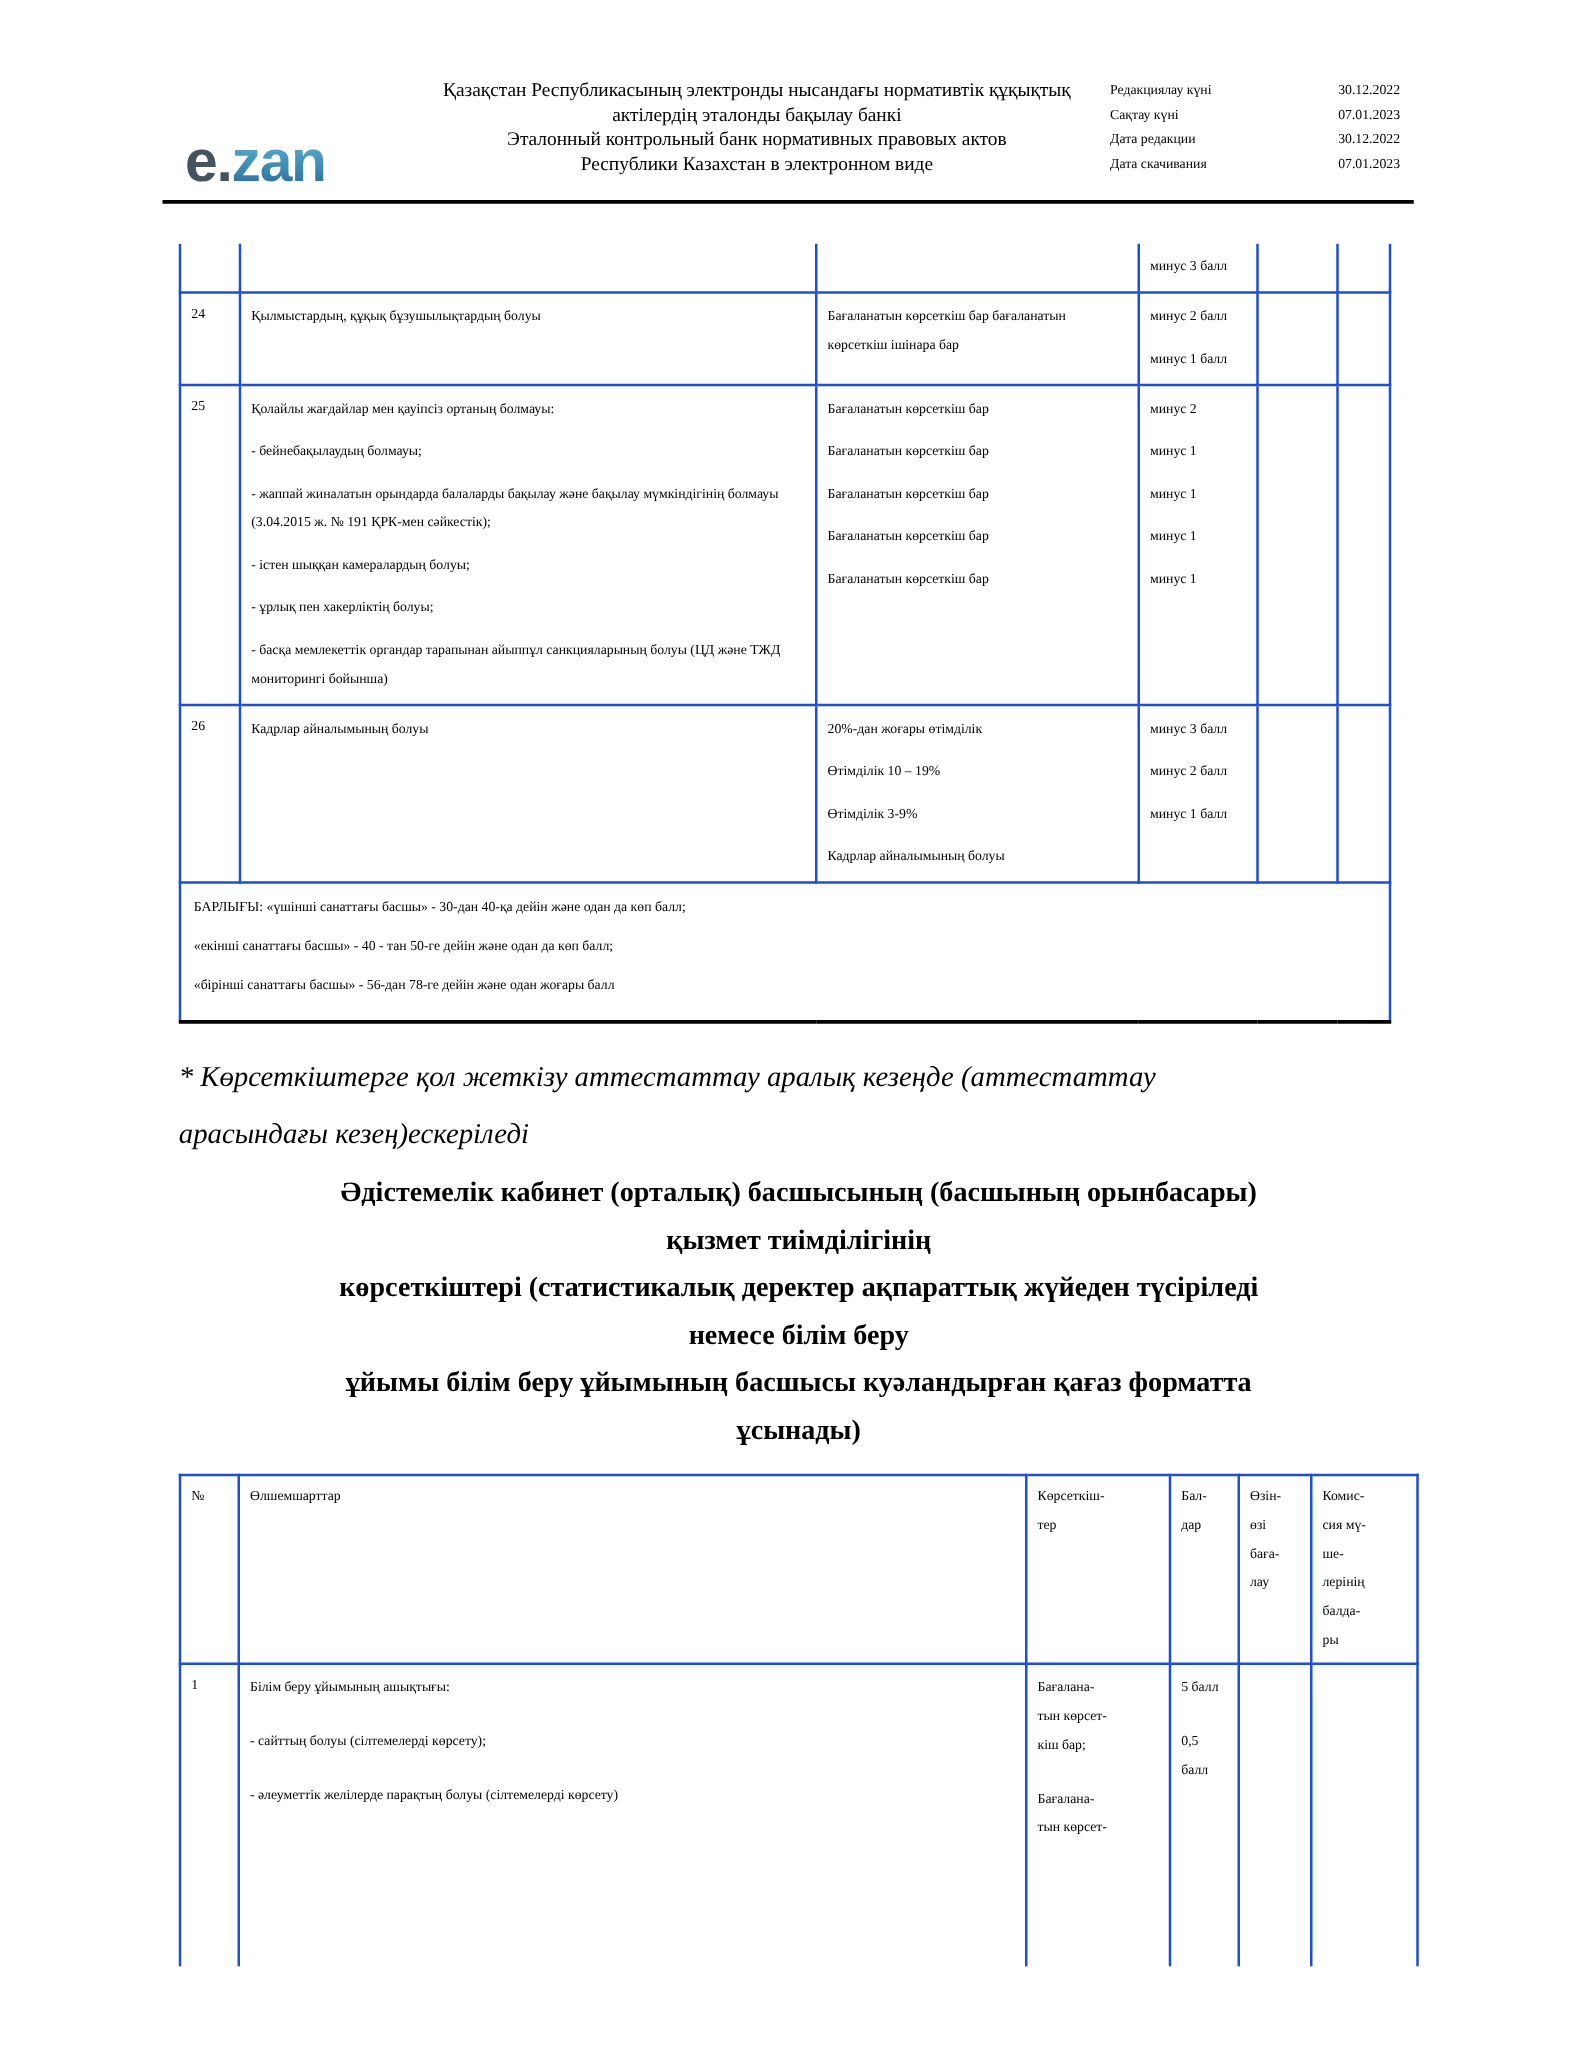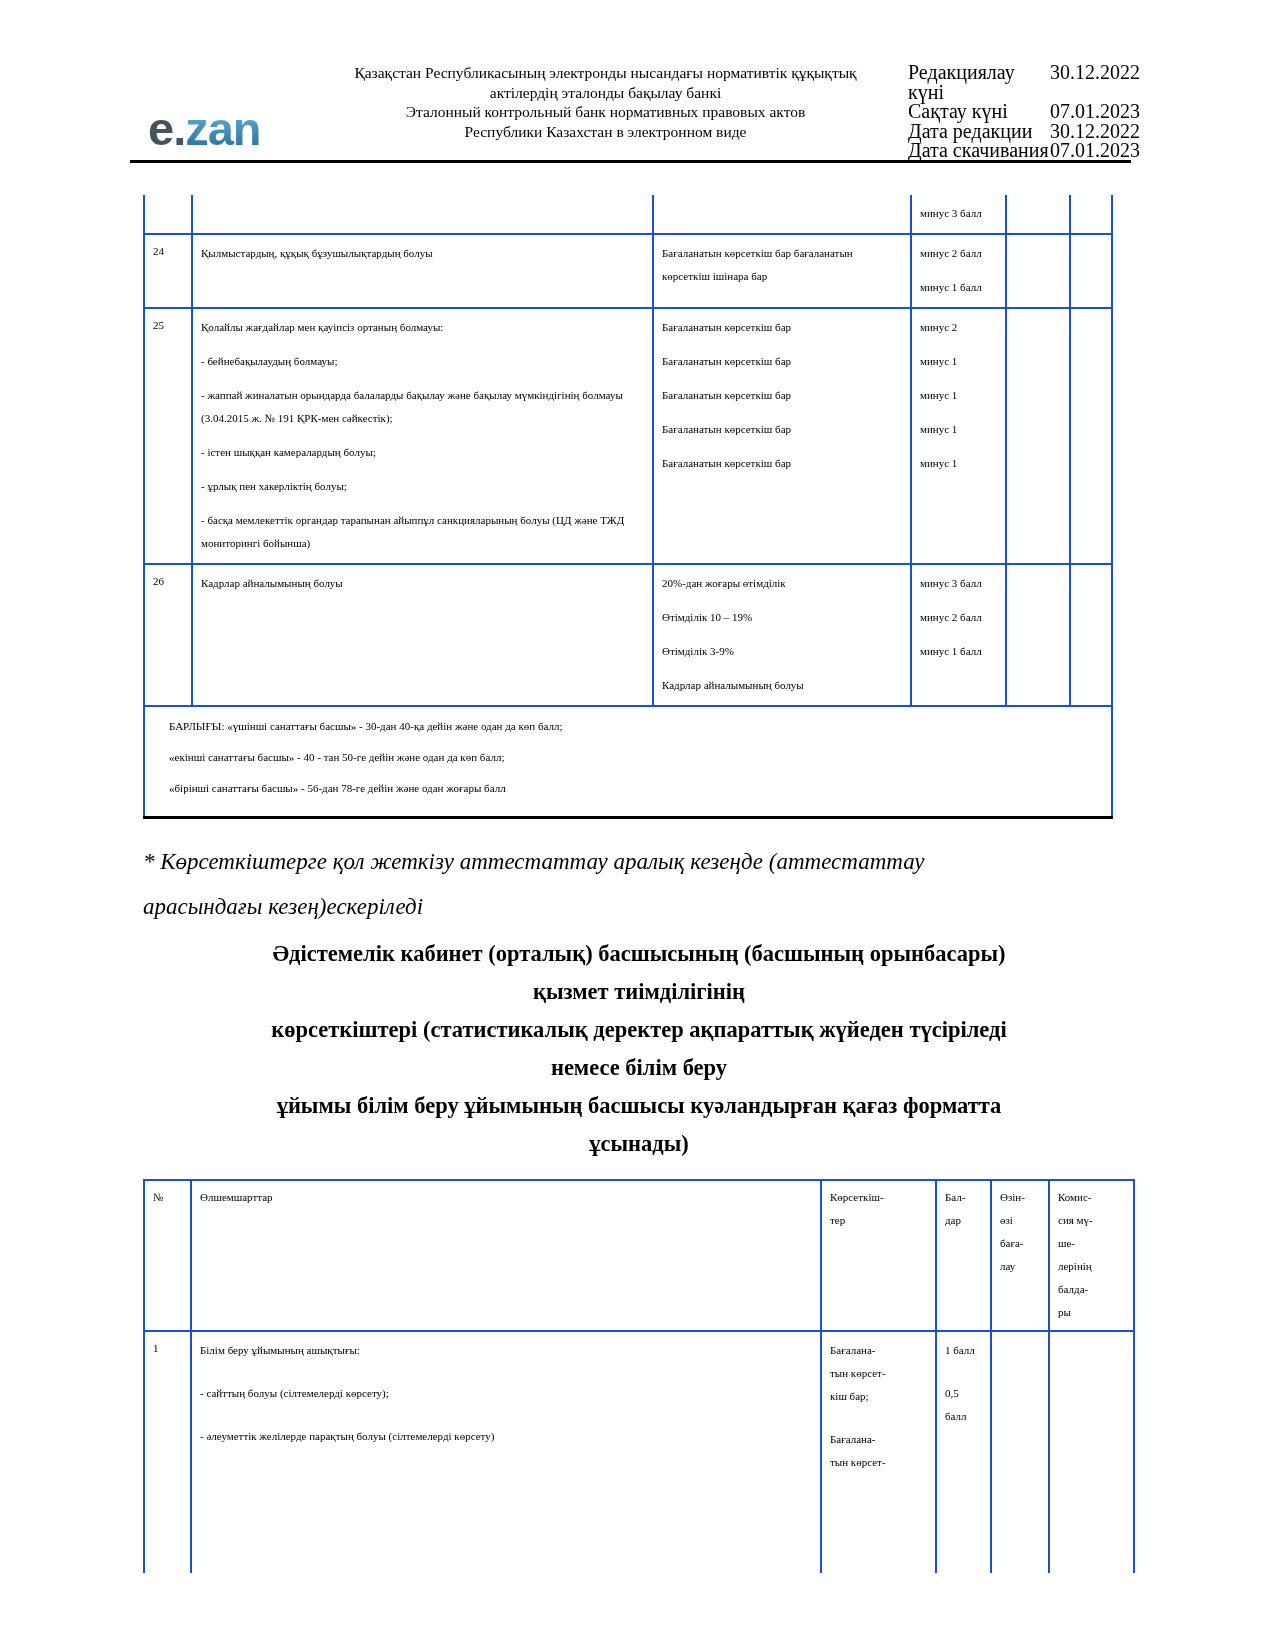--- a/index.html
+++ b/index.html
@@ -9,36 +9,36 @@
   
   .logo{position:absolute;top:68px;left:148px;font-family:"Liberation Sans","DejaVu Sans",sans-serif;
         font-weight:bold;font-size:47px;letter-spacing:-1px;line-height:1;margin-top:37px;}
   .logo-e{color:#44535c;}
   .logo-zan{color:#3a87b5;}
   @supports (-webkit-background-clip:text){
     .logo-zan{background:linear-gradient(180deg,#63b9db 8%,#2a6d99 92%);
               -webkit-background-clip:text;-webkit-text-fill-color:transparent;}
   }
   .org{position:absolute;top:63px;left:318px;width:575px;font-size:15.5px;line-height:19.5px;text-align:center;}
-  .meta{position:absolute;top:63px;left:908px;width:232px;font-size:20px;line-height:19.5px;}
+  .meta{position:absolute;top:63px;left:888px;width:232px;font-size:11px;line-height:19.5px;}
   .meta-row{display:flex;justify-content:space-between;}
   .rule{position:absolute;top:160px;left:130px;width:1001px;height:3px;background:#000;}
 
   
   .content{position:absolute;top:195px;left:143px;width:992px;}
 
   table{border-collapse:collapse;table-layout:fixed;font-size:11px;line-height:23px;}
   td,th{vertical-align:top;text-align:left;font-weight:normal;padding:5px 8px 6px 8px;
         border:2px solid #1d4ed8;overflow:hidden;}
   td p,th p{margin:2px 0 11px 0;}
   td p:last-child{margin-bottom:2px;}
 
   .t1{width:968px;border-top:none;border-bottom:3px solid #000;}
   .t1 tr.partial td{border-top:none;}
-  .t1 .summary td{padding:8px 24px;}
+  .t1 .summary td{padding:8px 10px;}
   .t1 .summary td p{margin:0 0 8px 0;}
 
   .note{margin:20px 0 4px 0;font-size:23px;line-height:45px;font-style:italic;}
 
   .heading{margin:6px 0 0 0;font-size:22.5px;font-weight:bold;text-align:center;line-height:38px;}
 
   .t2{width:990px;margin-top:16px;border-bottom:none;}
   .t2 th{white-space:pre-line;}
   .t2 td p{margin:2px 0 20px 0;white-space:pre-line;}
   .t2 tr.body-row td{height:230px;border-bottom:none;}
@@ -221,21 +221,21 @@
             <p>- әлеуметтік желілерде парақтың болуы (сілтемелерді көрсету)</p>
           </td>
           <td>
             <p>Бағалана-
 тын көрсет-
 кіш бар;</p>
             <p>Бағалана-
 тын көрсет-</p>
           </td>
           <td>
-            <p>1 балл</p>
+            <p>5 балл</p>
             <p>0,5 балл</p>
           </td>
           <td></td>
           <td></td>
         </tr>
       </tbody>
     </table>
 
   </div>
 </div>

